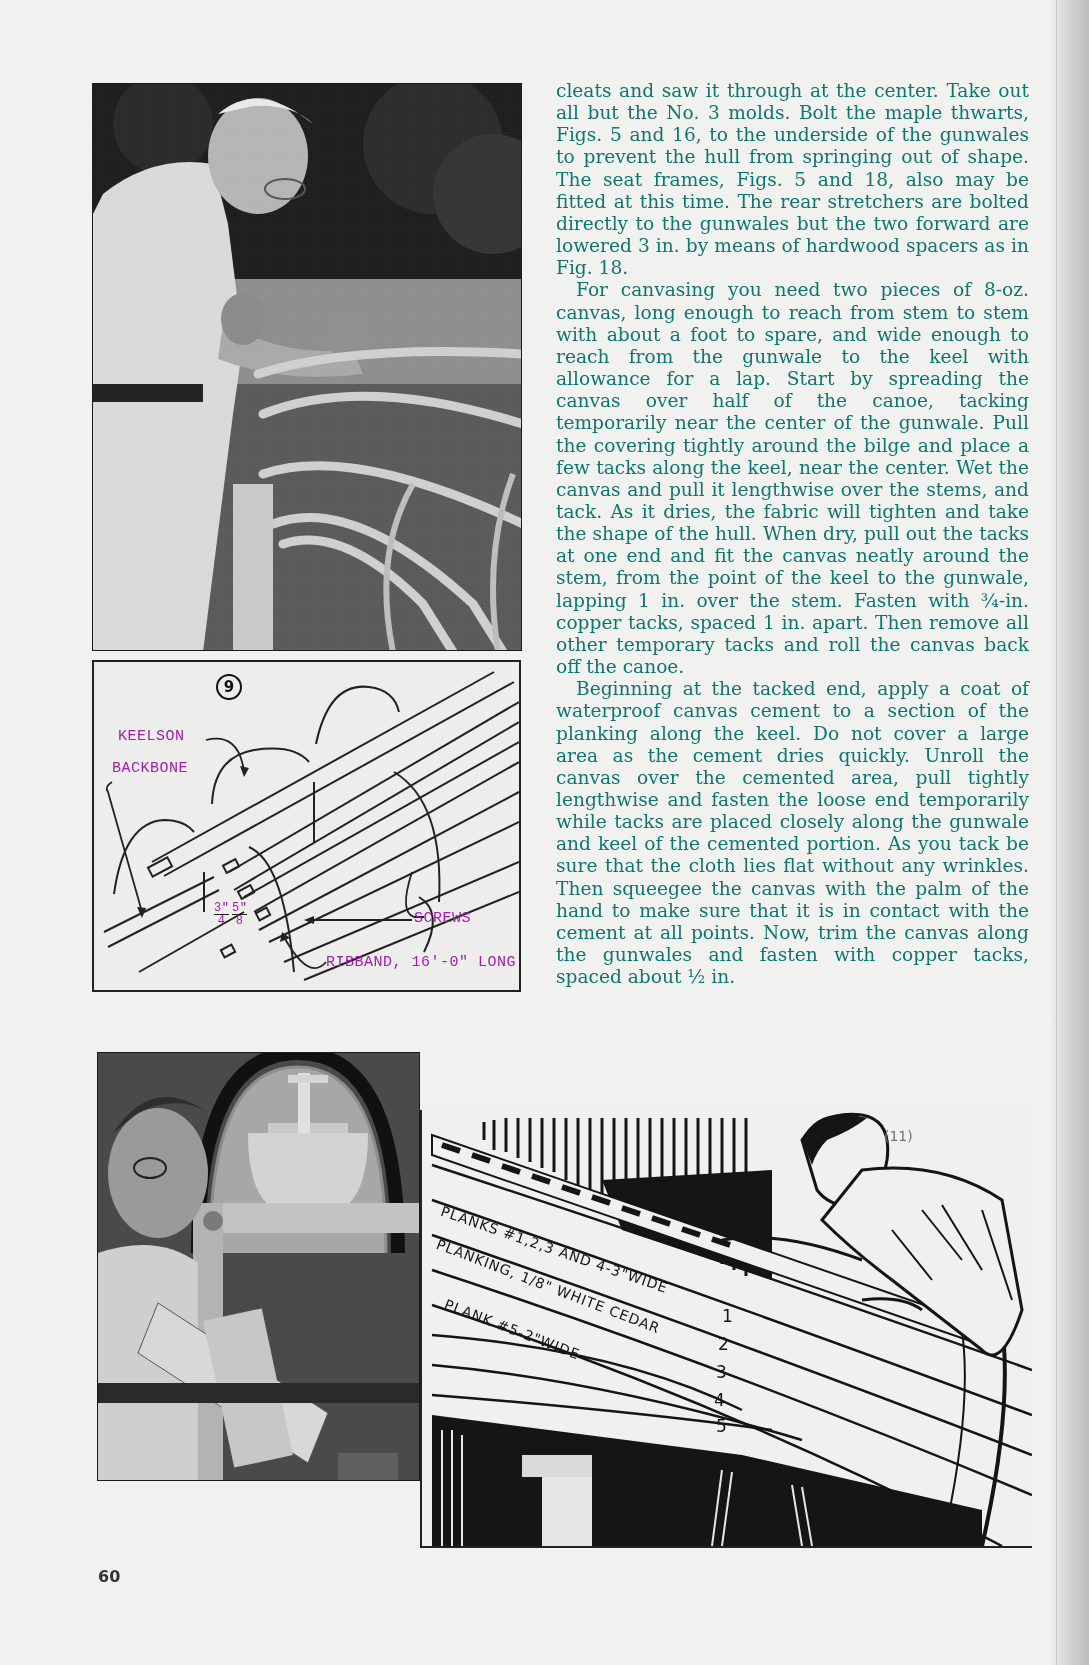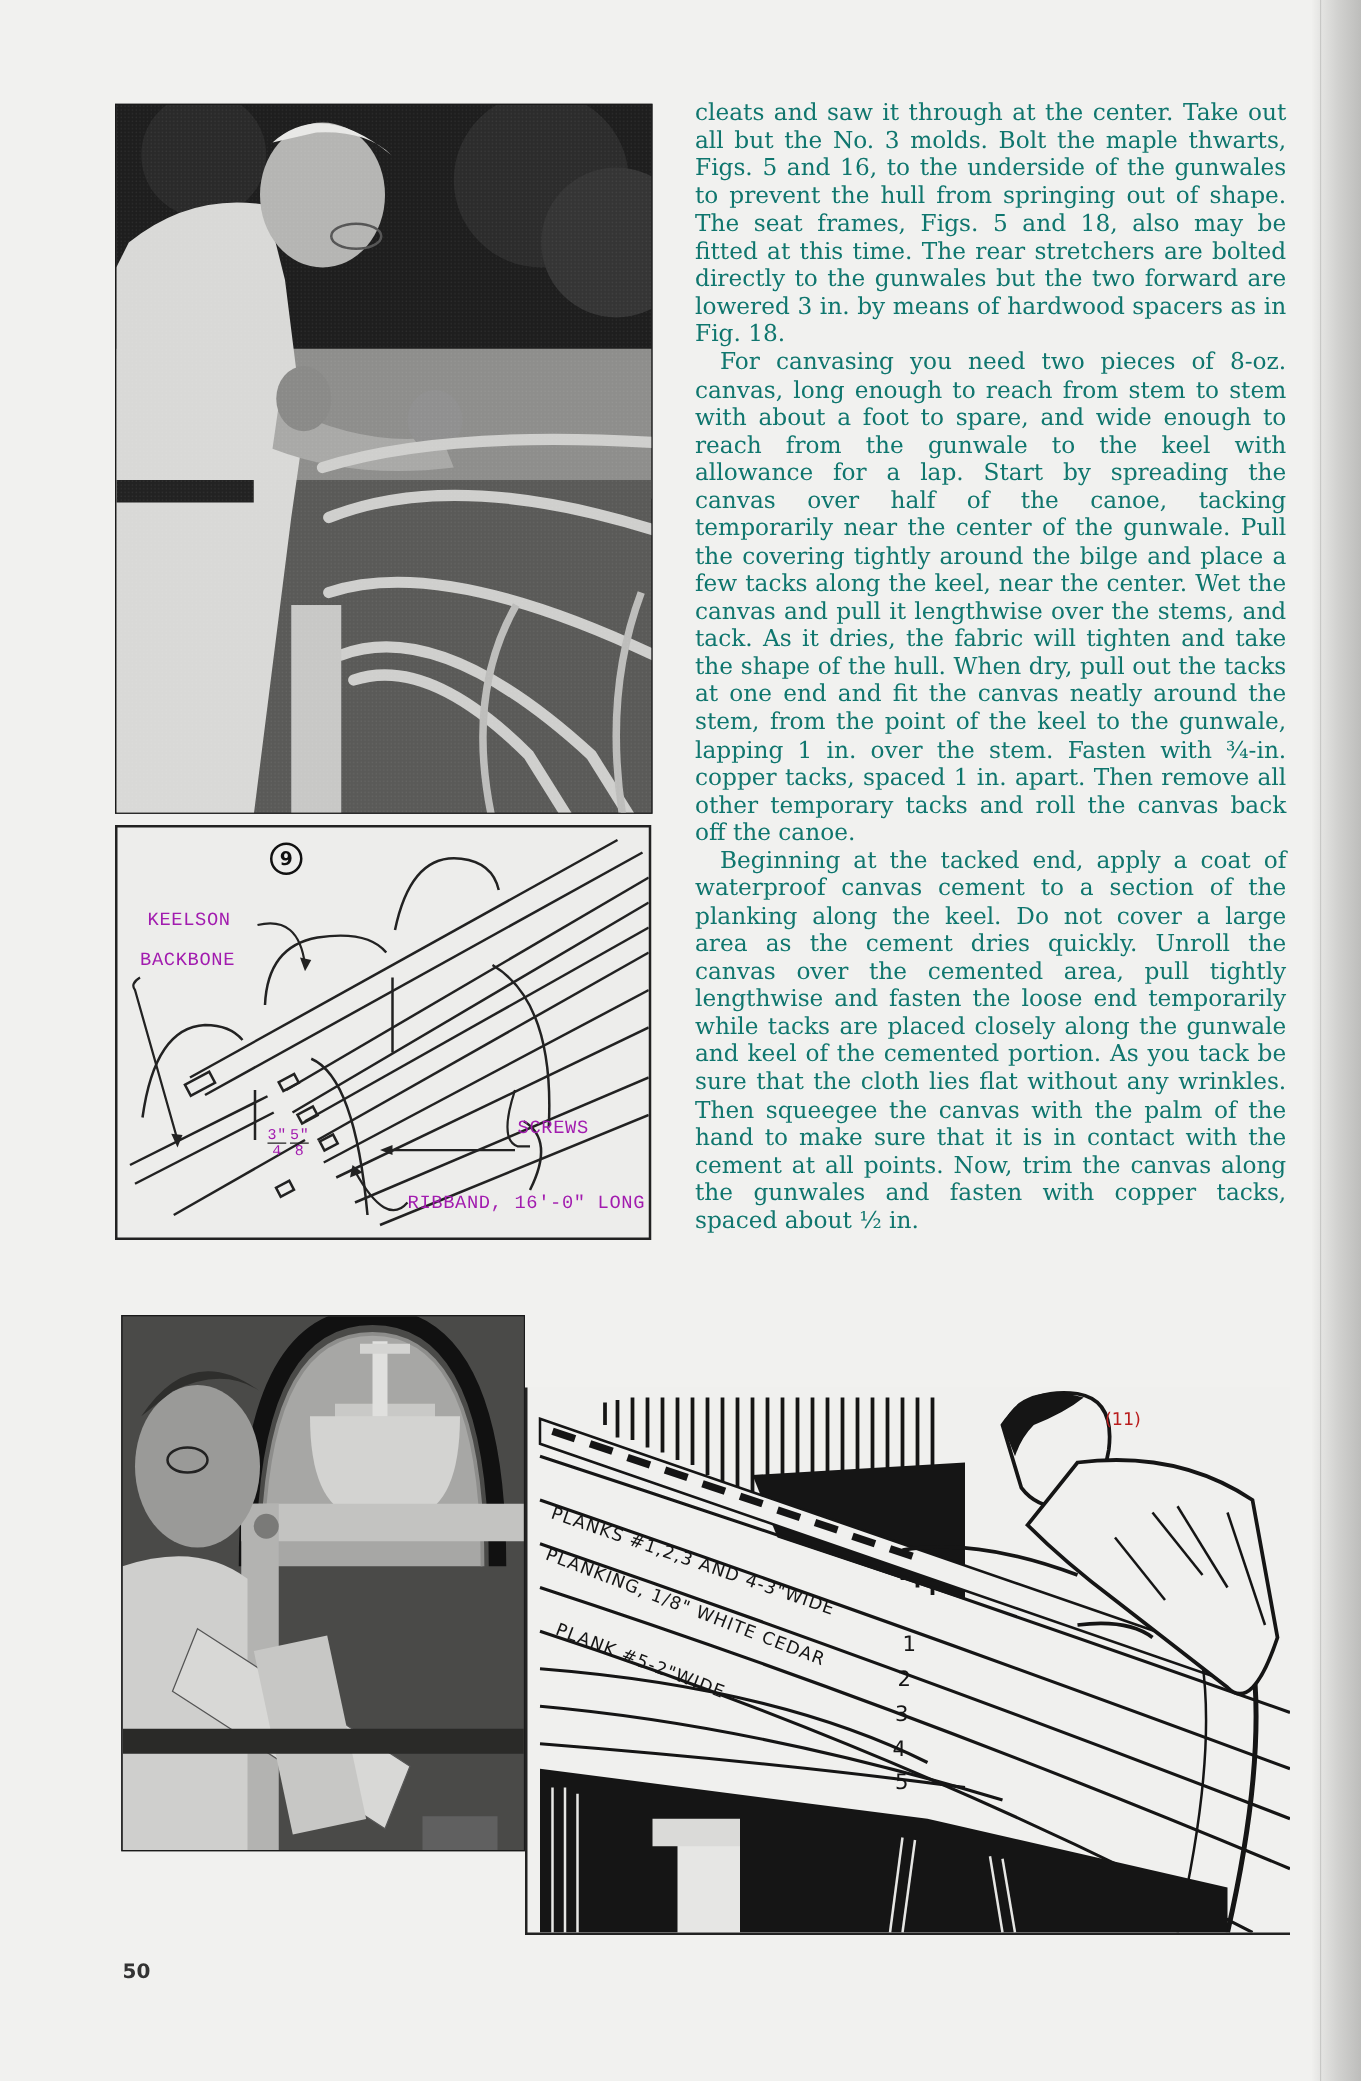--- a/index.html
+++ b/index.html
@@ -52,21 +52,21 @@
     border-left: 2px solid #222; border-bottom: 2px solid #222;
   }
   .plank-label {
     position: absolute; font-family: "DejaVu Sans", sans-serif; font-size: 14px;
     color: #151515; transform-origin: left top; white-space: nowrap; letter-spacing: 1px;
   }
   .plank-num {
     position: absolute; font-family: "DejaVu Sans", sans-serif; font-size: 17px; color: #151515;
   }
   .fig11-label {
-    position: absolute; font-family: "DejaVu Sans", sans-serif; font-size: 14px; color: #b91c1c;
+    position: absolute; font-family: "DejaVu Sans", sans-serif; font-size: 14px; color: #737373;
   }
   .page-number {
     position: absolute; left: 98px; top: 1567px;
     font-family: "DejaVu Sans", sans-serif; font-size: 16px; font-weight: bold; color: #333;
   }
   svg { position: absolute; left: 0; top: 0; }
 </style>
 </head>
 <body>
 
@@ -172,21 +172,21 @@
   <div class="diag-label" style="left:24px; top:66px;">KEELSON</div>
   <div class="diag-label" style="left:18px; top:98px;">BACKBONE</div>
   <div class="diag-label" style="left:120px; top:240px; font-size:12px; line-height:12px; text-align:center;">
     <div style="border-bottom:1px solid #222;">3"</div>
     <div>4</div>
   </div>
   <div class="diag-label" style="left:138px; top:240px; font-size:12px; line-height:12px; text-align:center;">
     <div style="border-bottom:1px solid #222;">5"</div>
     <div>8</div>
   </div>
-  <div class="diag-label" style="left:320px; top:232px;text-align:center;">SCREWS</div>
+  <div class="diag-label" style="left:320px; top:248px;text-align:center;">SCREWS</div>
   <div class="diag-label" style="left:232px; top:292px;">RIBBAND, 16'-0" LONG</div>
 </div>
 
 <div class="figure photo" style="left:97px; top:1052px; width:323px; height:429px;">
   <svg width="323" height="492" viewBox="0 0 323 492">
     <rect width="323" height="492" fill="#4a4a48"></rect>
 
     <path d="M100 200 Q100 0 200 0 Q300 0 300 200" fill="none" stroke="#111" stroke-width="14"></path>
     <path d="M112 200 Q112 14 200 14 Q288 14 288 200" fill="#a7a7a5" stroke="#8d8d8b" stroke-width="3"></path>
 
@@ -308,13 +308,13 @@
   <div class="plank-num" style="left:292px; top:280px;">4</div>
   <div class="plank-num" style="left:294px; top:306px;">5</div>
 </div>
 
 <div class="text-column">
   <p>cleats and saw it through at the center. Take out all but the No. 3 molds. Bolt the maple thwarts, Figs. 5 and 16, to the underside of the gunwales to prevent the hull from springing out of shape. The seat frames, Figs. 5 and 18, also may be fitted at this time. The rear stretchers are bolted directly to the gunwales but the two forward are lowered 3 in. by means of hardwood spacers as in Fig. 18.</p>
   <p class="indent">For canvasing you need two pieces of 8-oz. canvas, long enough to reach from stem to stem with about a foot to spare, and wide enough to reach from the gunwale to the keel with allowance for a lap. Start by spreading the canvas over half of the canoe, tacking temporarily near the center of the gunwale. Pull the covering tightly around the bilge and place a few tacks along the keel, near the center. Wet the canvas and pull it lengthwise over the stems, and tack. As it dries, the fabric will tighten and take the shape of the hull. When dry, pull out the tacks at one end and fit the canvas neatly around the stem, from the point of the keel to the gunwale, lapping 1 in. over the stem. Fasten with ¾-in. copper tacks, spaced 1 in. apart. Then remove all other temporary tacks and roll the canvas back off the canoe.</p>
   <p class="indent">Beginning at the tacked end, apply a coat of waterproof canvas cement to a section of the planking along the keel. Do not cover a large area as the cement dries quickly. Unroll the canvas over the cemented area, pull tightly lengthwise and fasten the loose end temporarily while tacks are placed closely along the gunwale and keel of the cemented portion. As you tack be sure that the cloth lies flat without any wrinkles. Then squeegee the canvas with the palm of the hand to make sure that it is in contact with the cement at all points. Now, trim the canvas along the gunwales and fasten with copper tacks, spaced about ½ in.</p>
 </div>
 
-<div class="page-number">50</div>
+<div class="page-number">60</div>
 
 </body></html>

